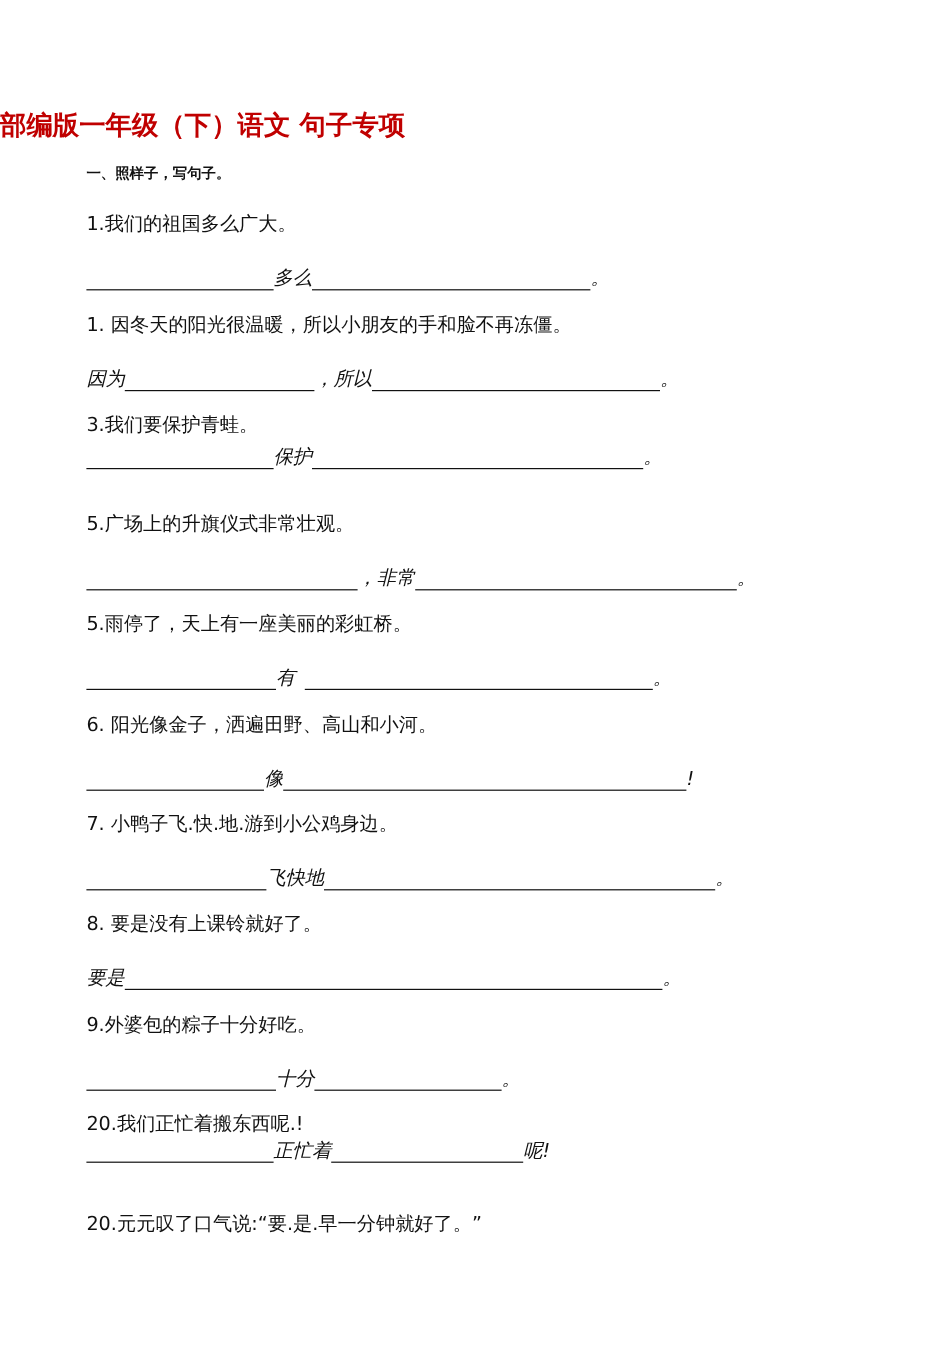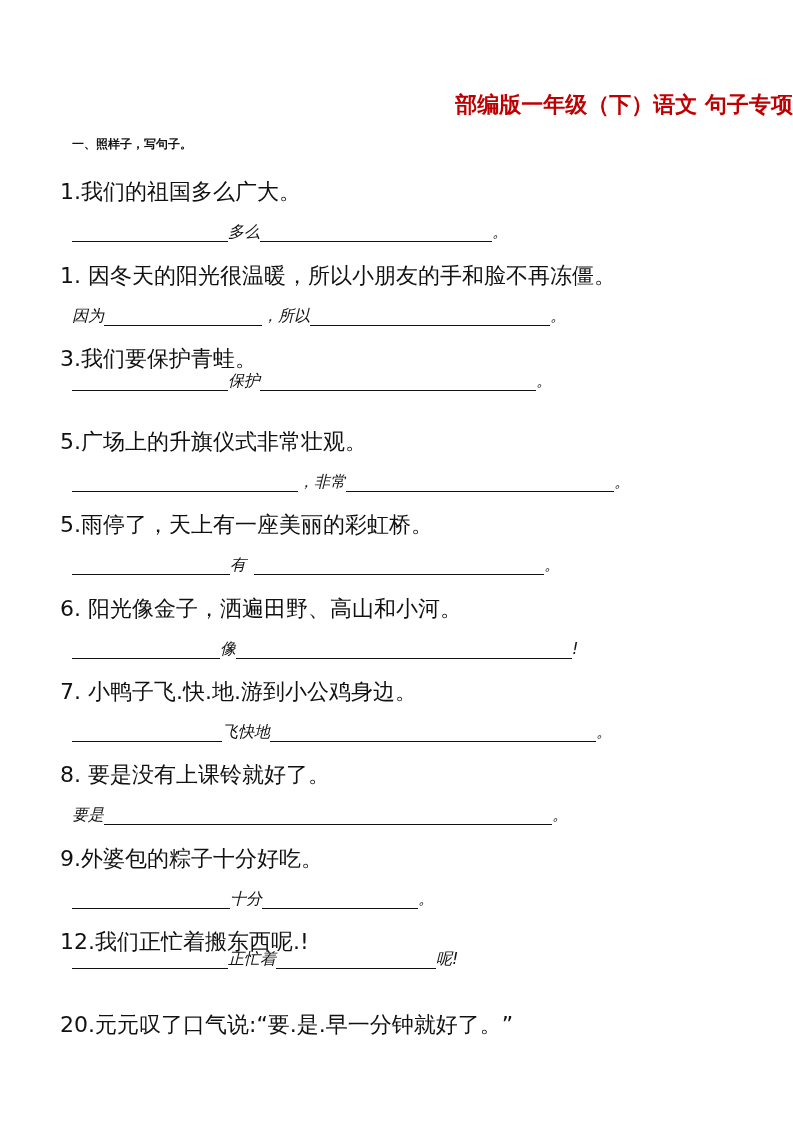--- a/index.html
+++ b/index.html
@@ -1,21 +1,21 @@
 <!DOCTYPE html>
 <html><head>
 <meta charset="utf-8">
 <style>
   html, body { margin: 0; padding: 0; background: #ffffff; }
   body { width: 793px; height: 1122px; position: relative; overflow: hidden;
          font-family: "DejaVu Sans", "Liberation Sans", sans-serif; color: #111; }
-  .title { position: absolute; top: 90px; left: 0; width: 793px; text-align: right;
+  .title { position: absolute; top: 90px; left: 0; width: 793px; text-align: left;
            font-size: 22px; font-weight: bold; color: #c00000; letter-spacing: 0px; }
   .section { position: absolute; left: 72px; top: 136px; font-size: 12px; font-weight: bold; font-family: Liberation Mono, monospace; }
-  .q { position: absolute; left: 60px; font-size: 22px; white-space: nowrap; }
+  .q { position: absolute; left: 72px; font-size: 16px; white-space: nowrap; }
   .ans { position: absolute; left: 72px; font-size: 16px; white-space: nowrap;
          display: flex; align-items: flex-end; height: 24px; }
   .blank { display: inline-block; border-bottom: 1px solid #111; height: 20px; }
   .txt { display: inline-block; line-height: 20px; font-style: italic; }
 </style>
 </head>
 <body>
 
 <div class="title">部编版一年级（下）语文 句子专项</div>
 <div class="section">一、照样子，写句子。</div>
@@ -85,21 +85,21 @@
 </div>
 
 <div class="q" style="top:844px">9.外婆包的粽子十分好吃。</div>
 <div class="ans" style="top:885px">
   <span class="blank" style="width:158px"></span>
   <span class="txt">十分</span>
   <span class="blank" style="width:156px"></span>
   <span class="txt">。</span>
 </div>
 
-<div class="q" style="top:927px">12.我们正忙着搬东西呢.!</div>
+<div class="q" style="top:927px">20.我们正忙着搬东西呢.!</div>
 <div class="ans" style="top:945px">
   <span class="blank" style="width:156px"></span>
   <span class="txt">正忙着</span>
   <span class="blank" style="width:160px"></span>
   <span class="txt">呢!</span>
 </div>
 
 <div class="q" style="top:1010px">20.元元叹了口气说:“要.是.早一分钟就好了。”</div>
 
 </body></html>

